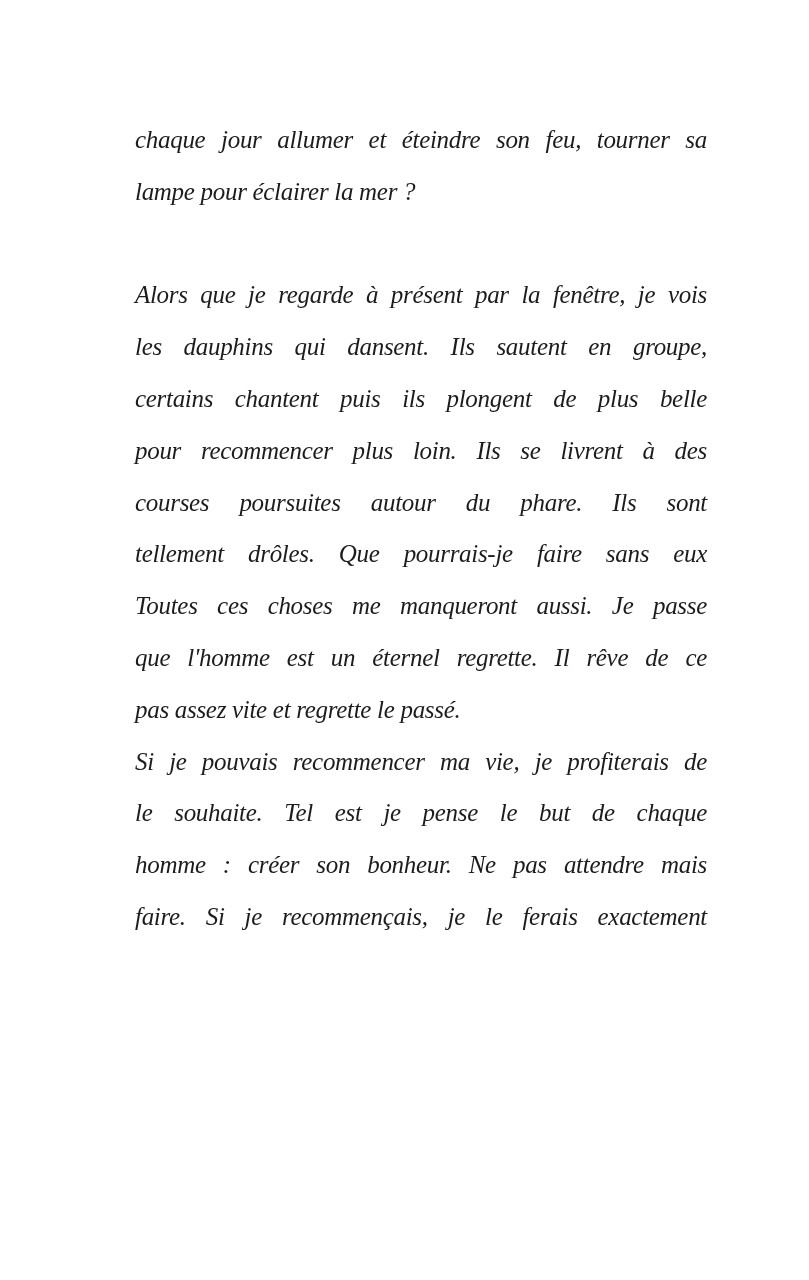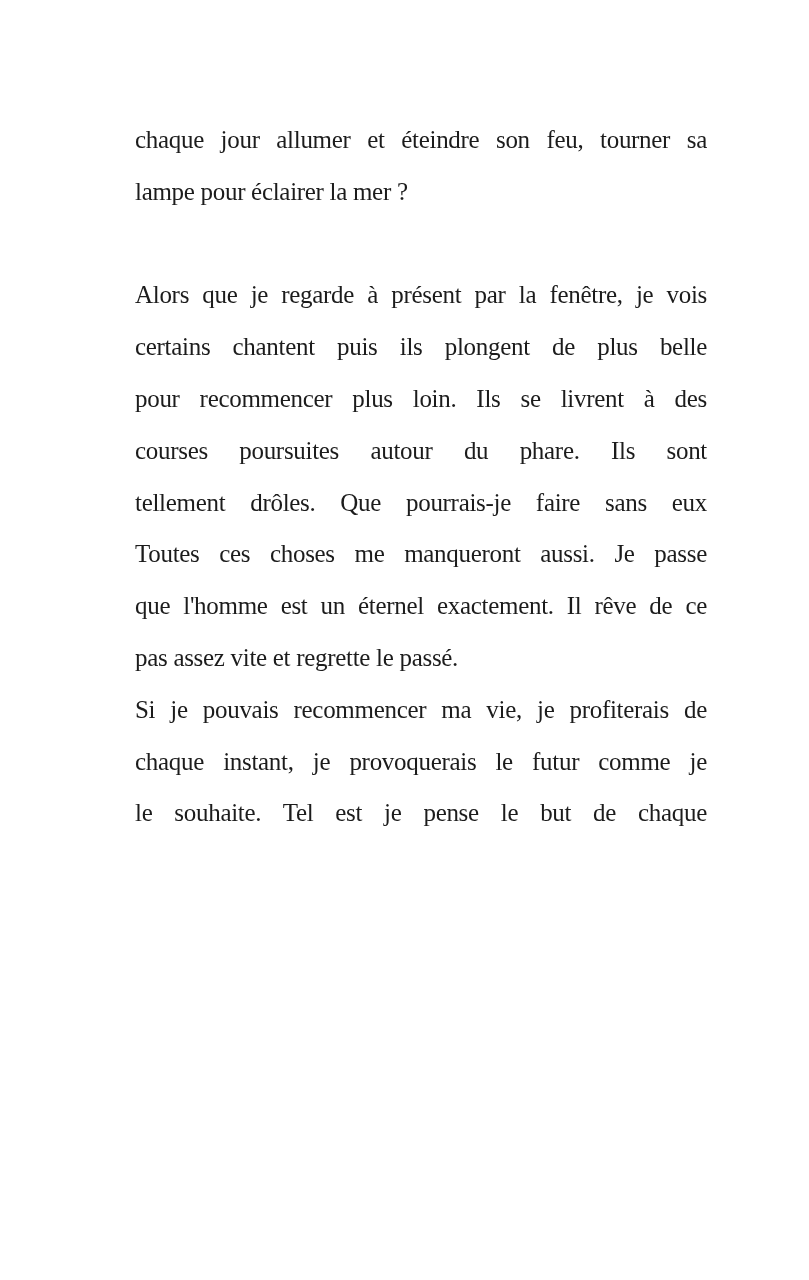--- a/index.html
+++ b/index.html
@@ -7,20 +7,21 @@
     padding: 0;
     background: #ffffff;
   }
   .page {
     position: relative;
     width: 809px;
     height: 1280px;
     background: #ffffff;
     overflow: hidden;
     font-family: "Liberation Serif", serif;
+    font-style: italic;
     color: #1c1c1c;
   }
   .text-block {
     position: absolute;
     left: 135px;
     top: 114px;
     width: 572px;
   }
   .line {
     font-size: 25px;
@@ -43,32 +44,34 @@
 <div class="page">
   <div class="text-block">
 
     <div class="paragraph">
       <div class="line">chaque jour allumer et éteindre son feu, tourner sa</div>
       <div class="line last">lampe pour éclairer la mer ?</div>
     </div>
 
     <div class="paragraph para-gap">
       <div class="line">Alors que je regarde à présent par la fenêtre, je vois</div>
+      <div class="line">les dauphins qui dansent. Ils sautent en groupe,</div>
       <div class="line">certains chantent puis ils plongent de plus belle</div>
       <div class="line">pour recommencer plus loin. Ils se livrent à des</div>
       <div class="line">courses poursuites autour du phare. Ils sont</div>
       <div class="line">tellement drôles. Que pourrais-je faire sans eux</div>
     </div>
 
     <div class="paragraph">
       <div class="line">Toutes ces choses me manqueront aussi. Je passe</div>
-      <div class="line">que l'homme est un éternel exactement. Il rêve de ce</div>
+      <div class="line">que l'homme est un éternel regrette. Il rêve de ce</div>
       <div class="line last">pas assez vite et regrette le passé.</div>
     </div>
 
     <div class="paragraph">
       <div class="line">Si je pouvais recommencer ma vie, je profiterais de</div>
-      <div class="line">chaque instant, je provoquerais le futur comme je</div>
       <div class="line">le souhaite. Tel est je pense le but de chaque</div>
+      <div class="line">homme : créer son bonheur. Ne pas attendre mais</div>
+      <div class="line">faire. Si je recommençais, je le ferais exactement</div>
     </div>
 
   </div>
 </div>
 
 </body></html>

